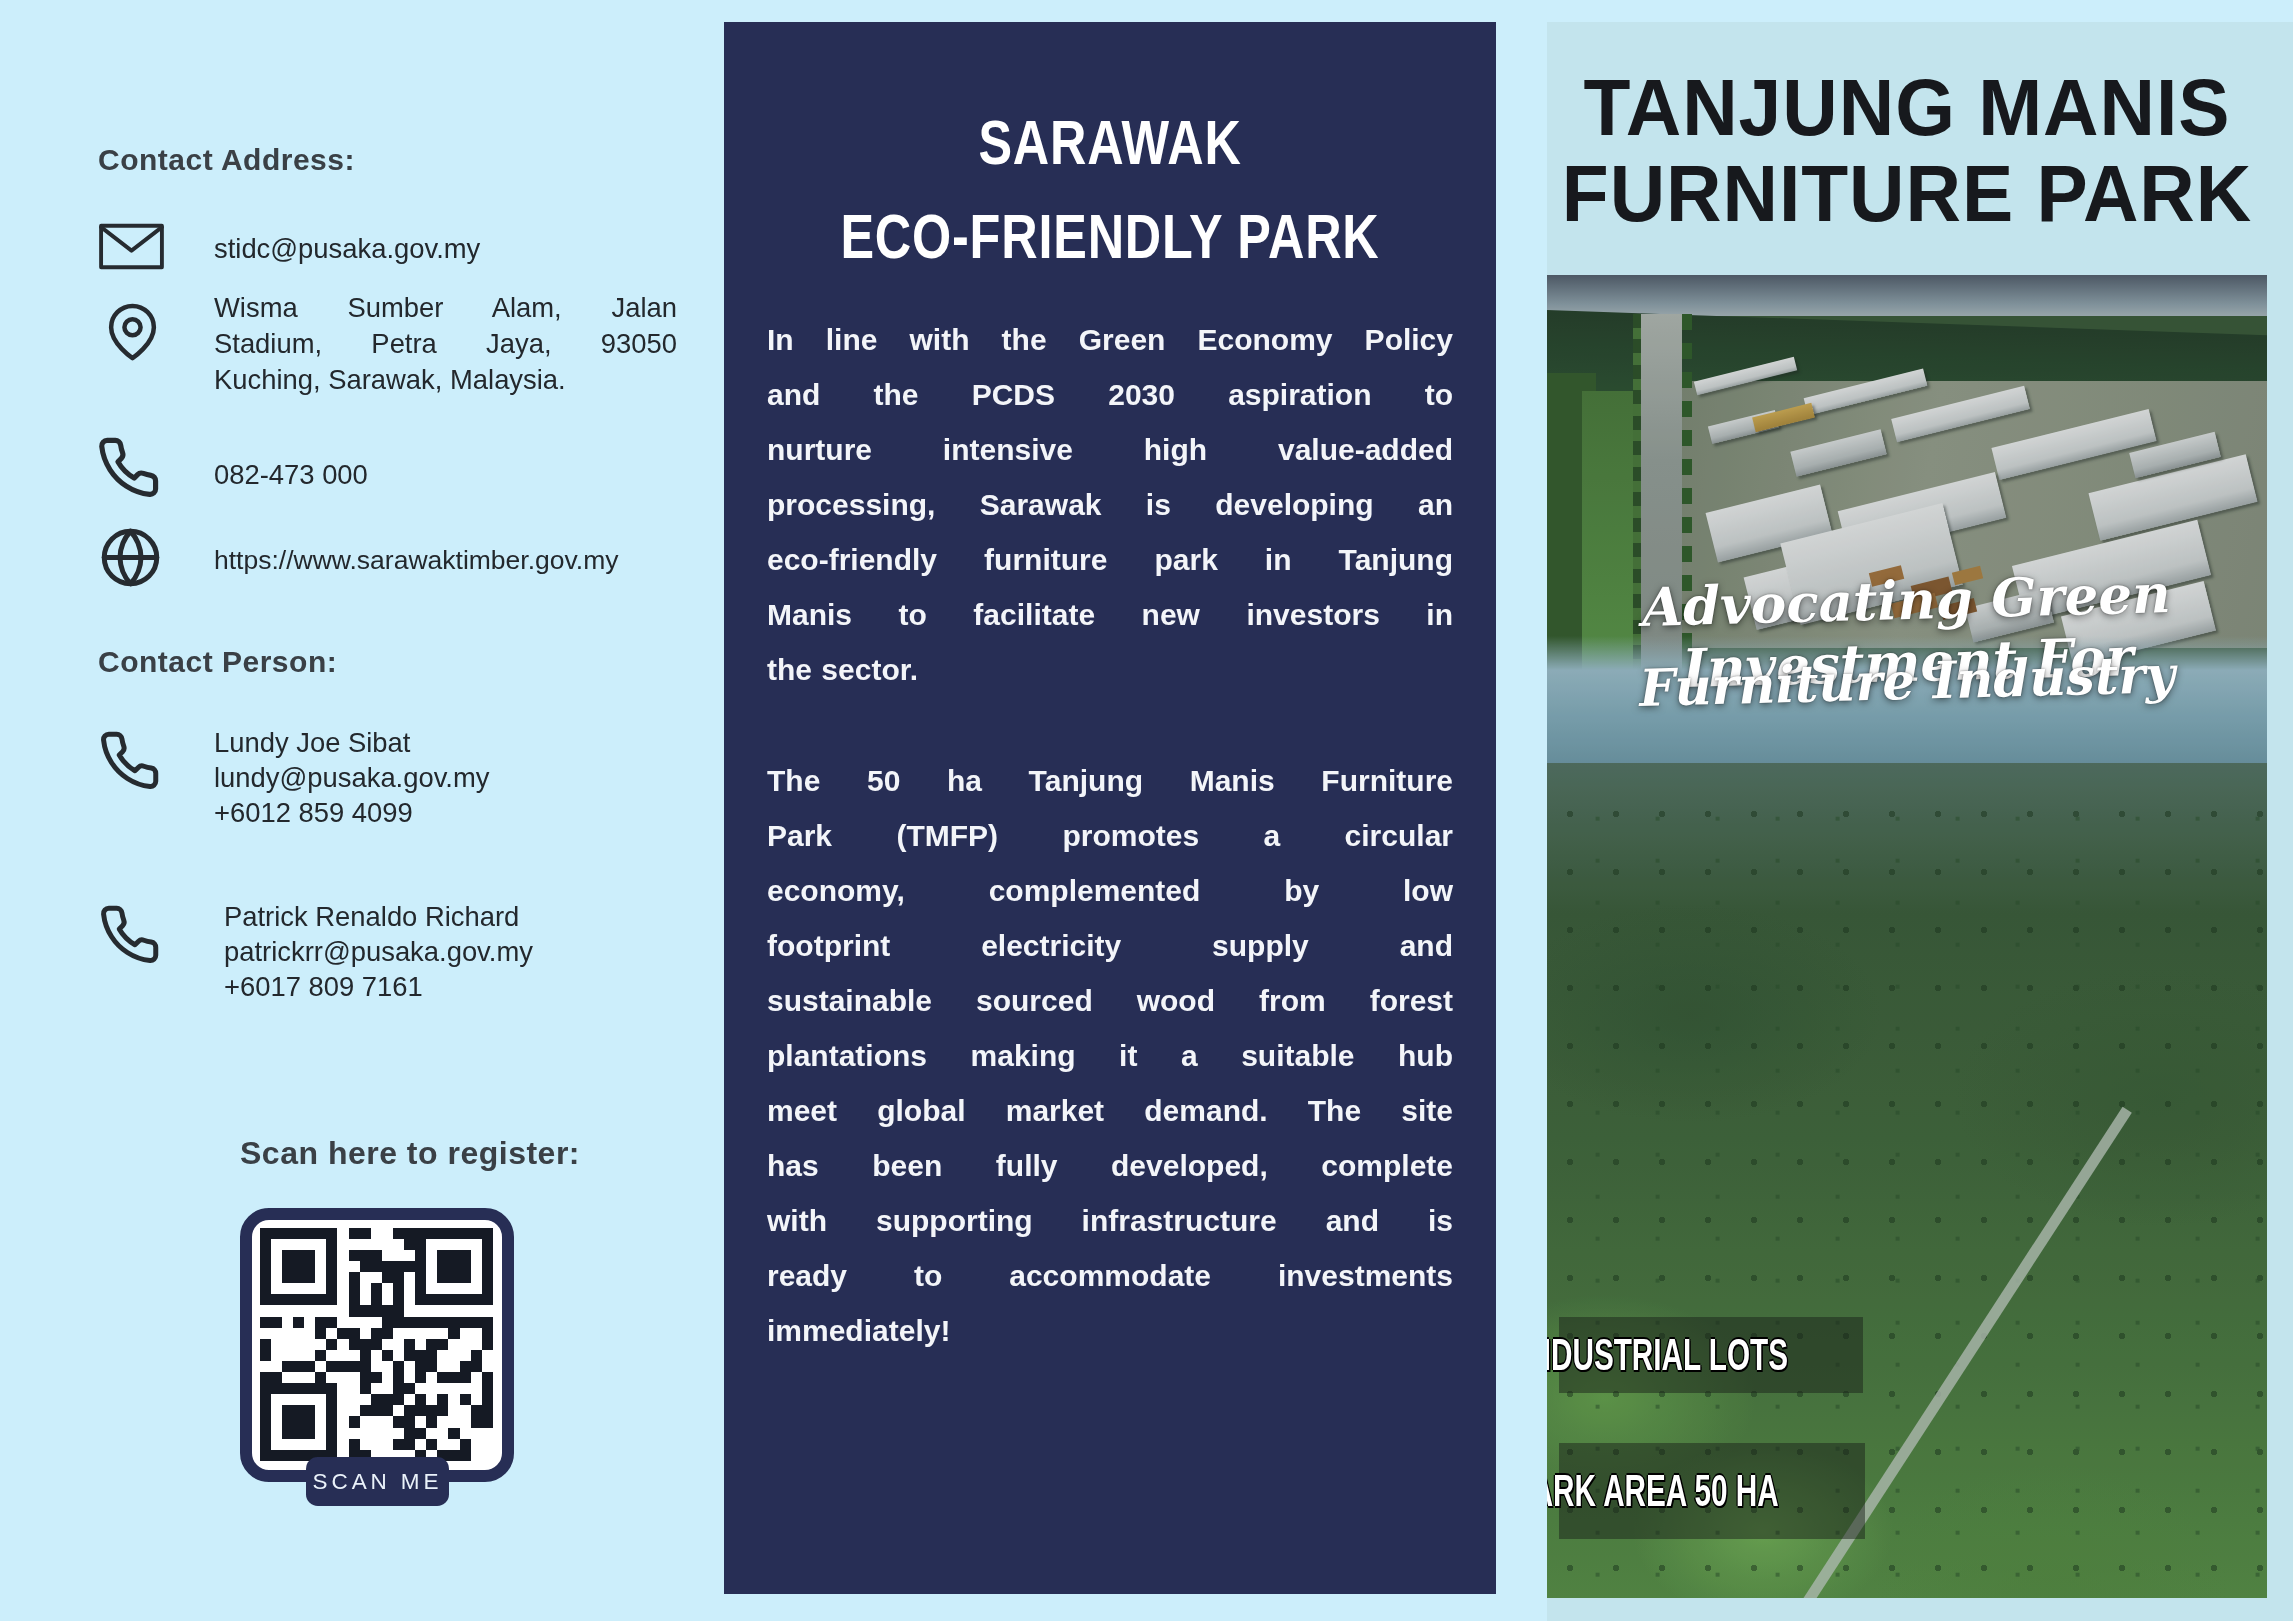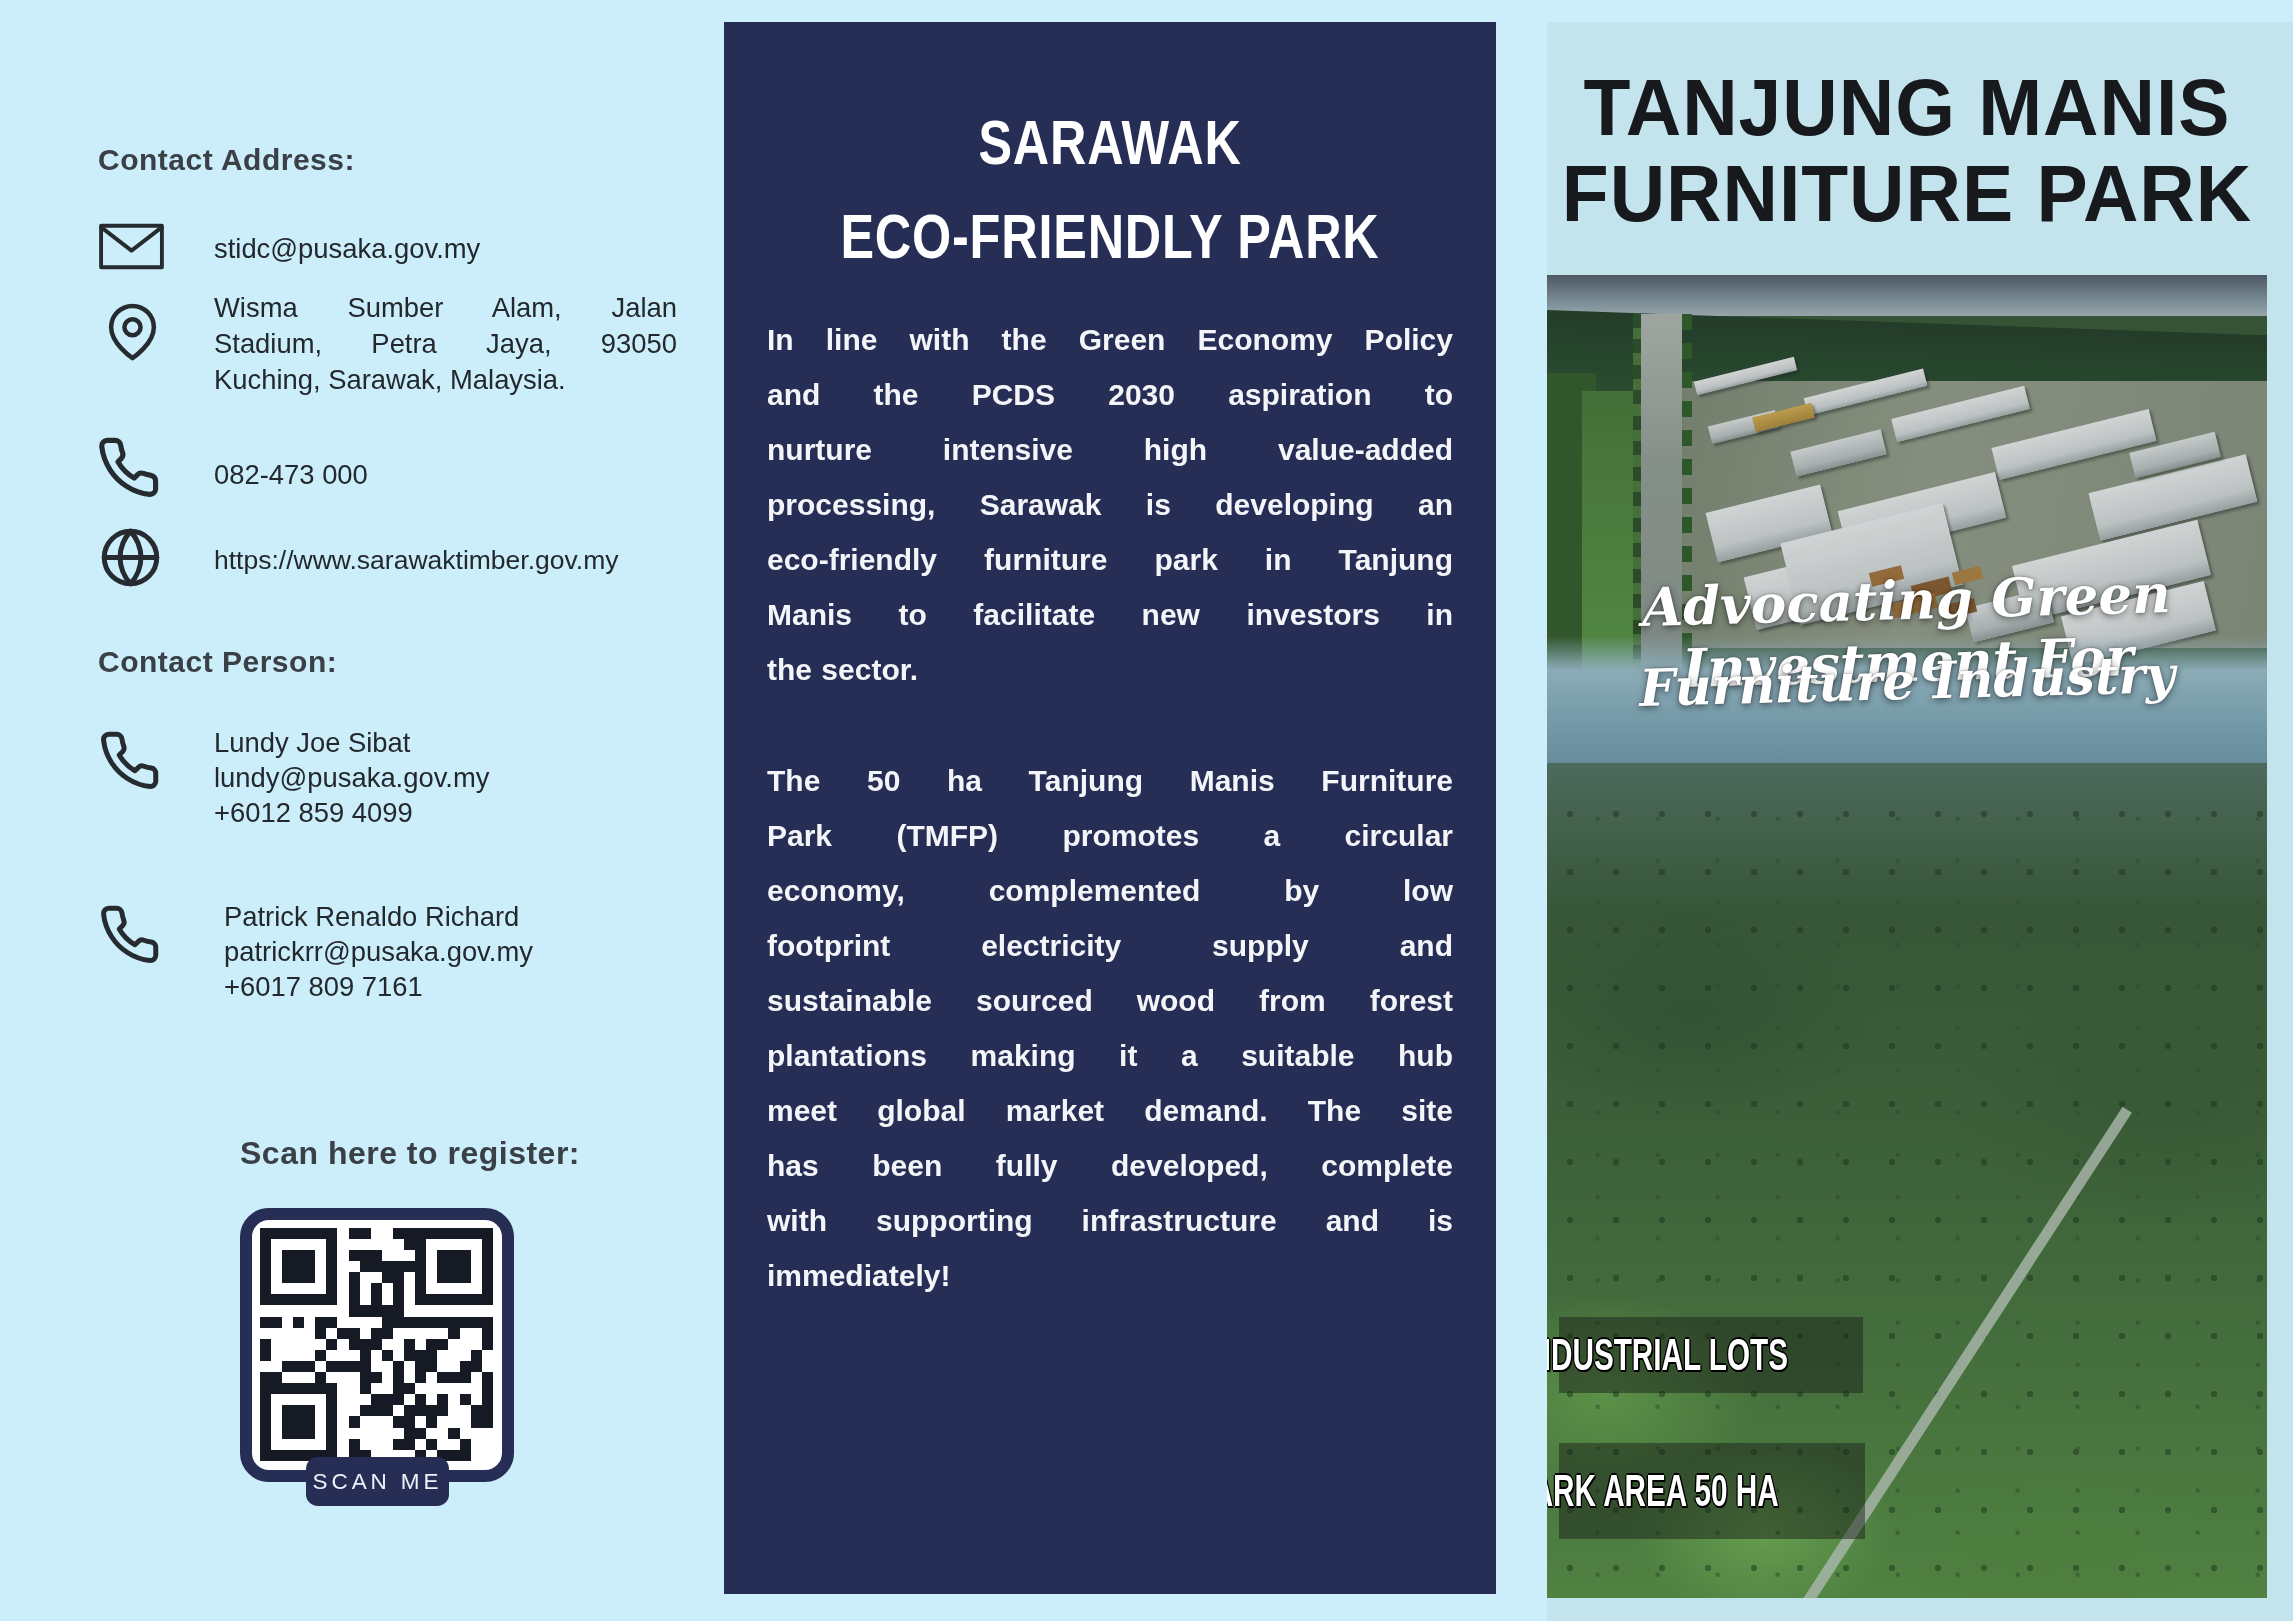--- a/index.html
+++ b/index.html
@@ -627,20 +627,21 @@
     <div class="mid-para p2">
       <div class="jline">The 50 ha Tanjung Manis Furniture</div>
       <div class="jline">Park (TMFP) promotes a circular</div>
       <div class="jline">economy, complemented by low</div>
       <div class="jline">footprint electricity supply and</div>
       <div class="jline">sustainable sourced wood from forest</div>
       <div class="jline">plantations making it a suitable hub</div>
       <div class="jline">meet global market demand. The site</div>
       <div class="jline">has been fully developed, complete</div>
       <div class="jline">with supporting infrastructure and is</div>
+      <div class="jline">ready to accommodate investments</div>
       <div class="jline last">immediately!</div>
     </div>
   </section>
 
   <section class="panel-right">
     <div class="cover-title">
       <div>TANJUNG MANIS</div>
       <div>FURNITURE PARK</div>
     </div>
 

